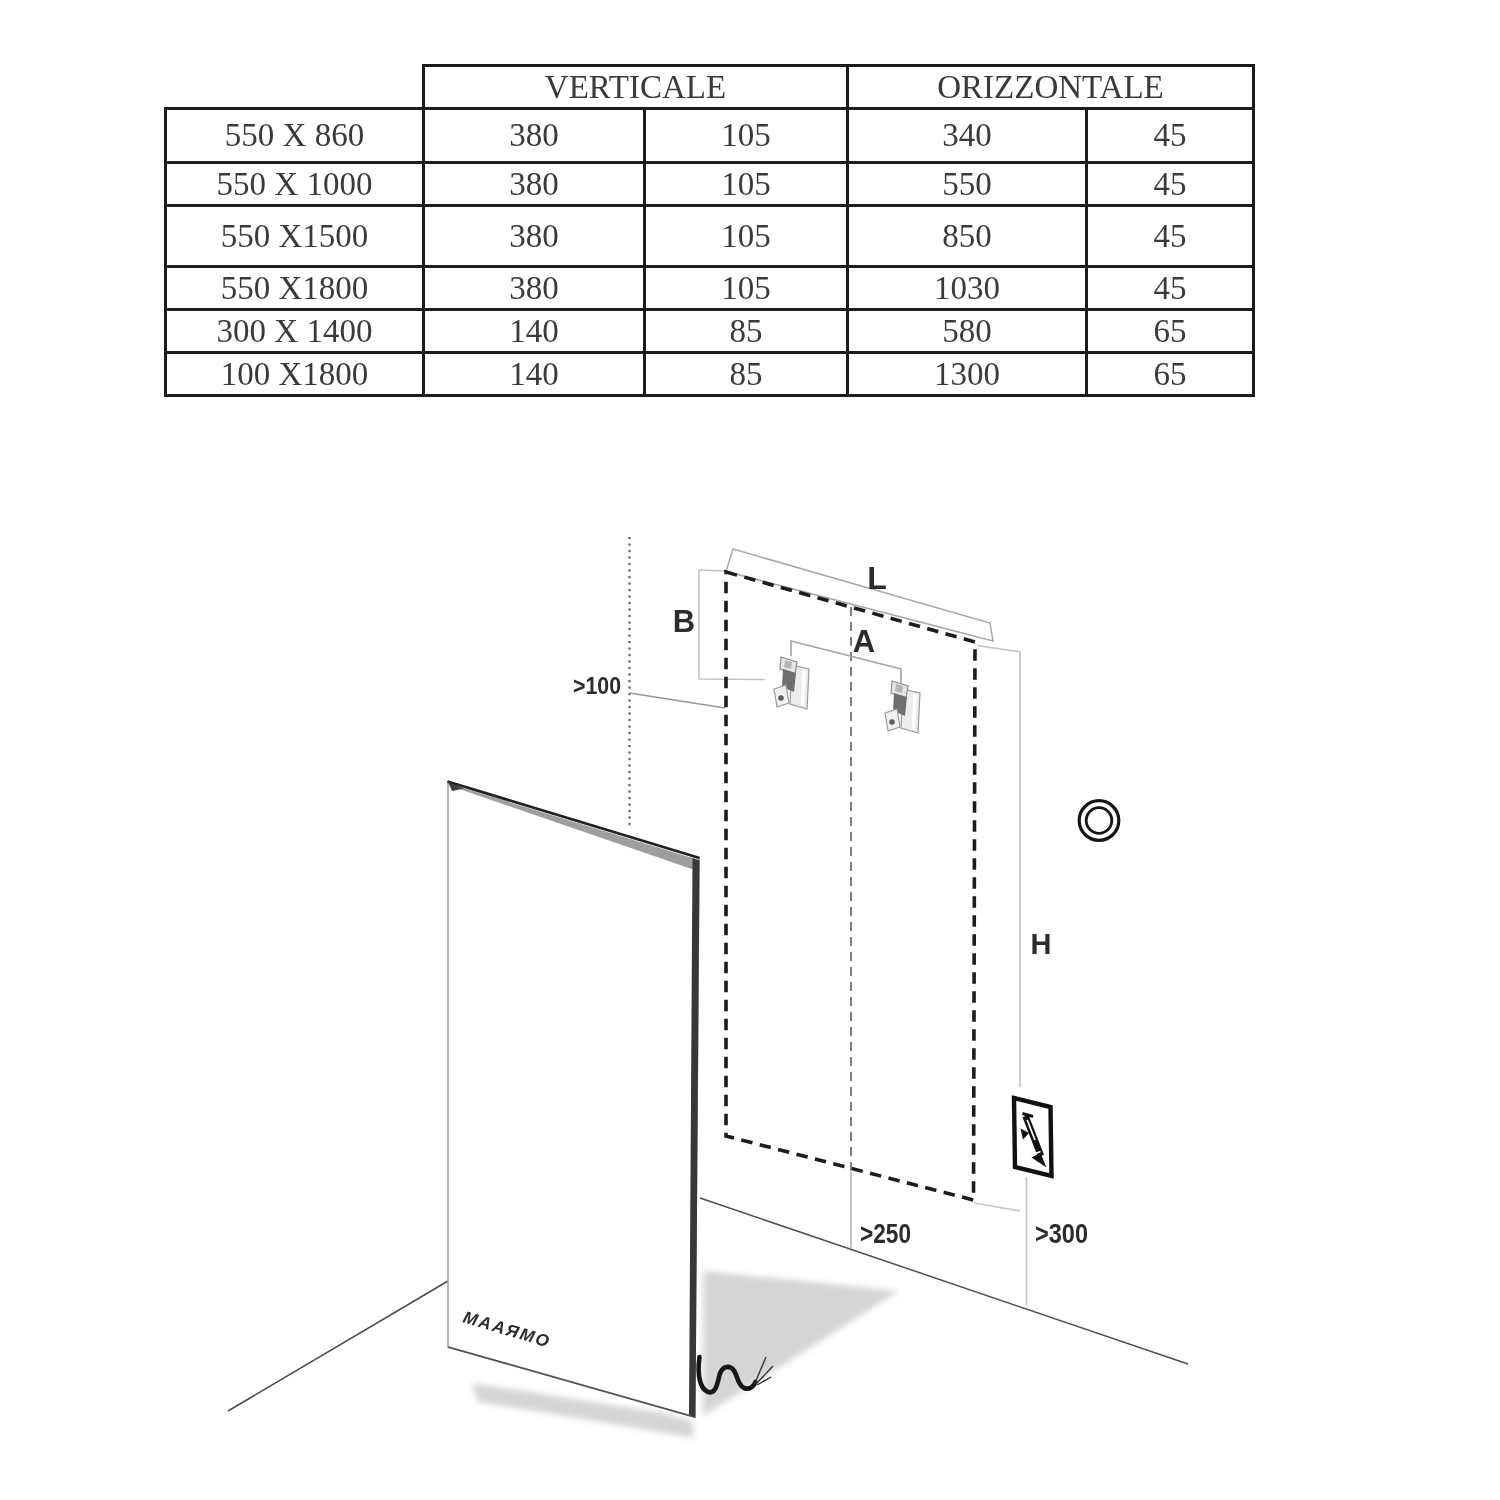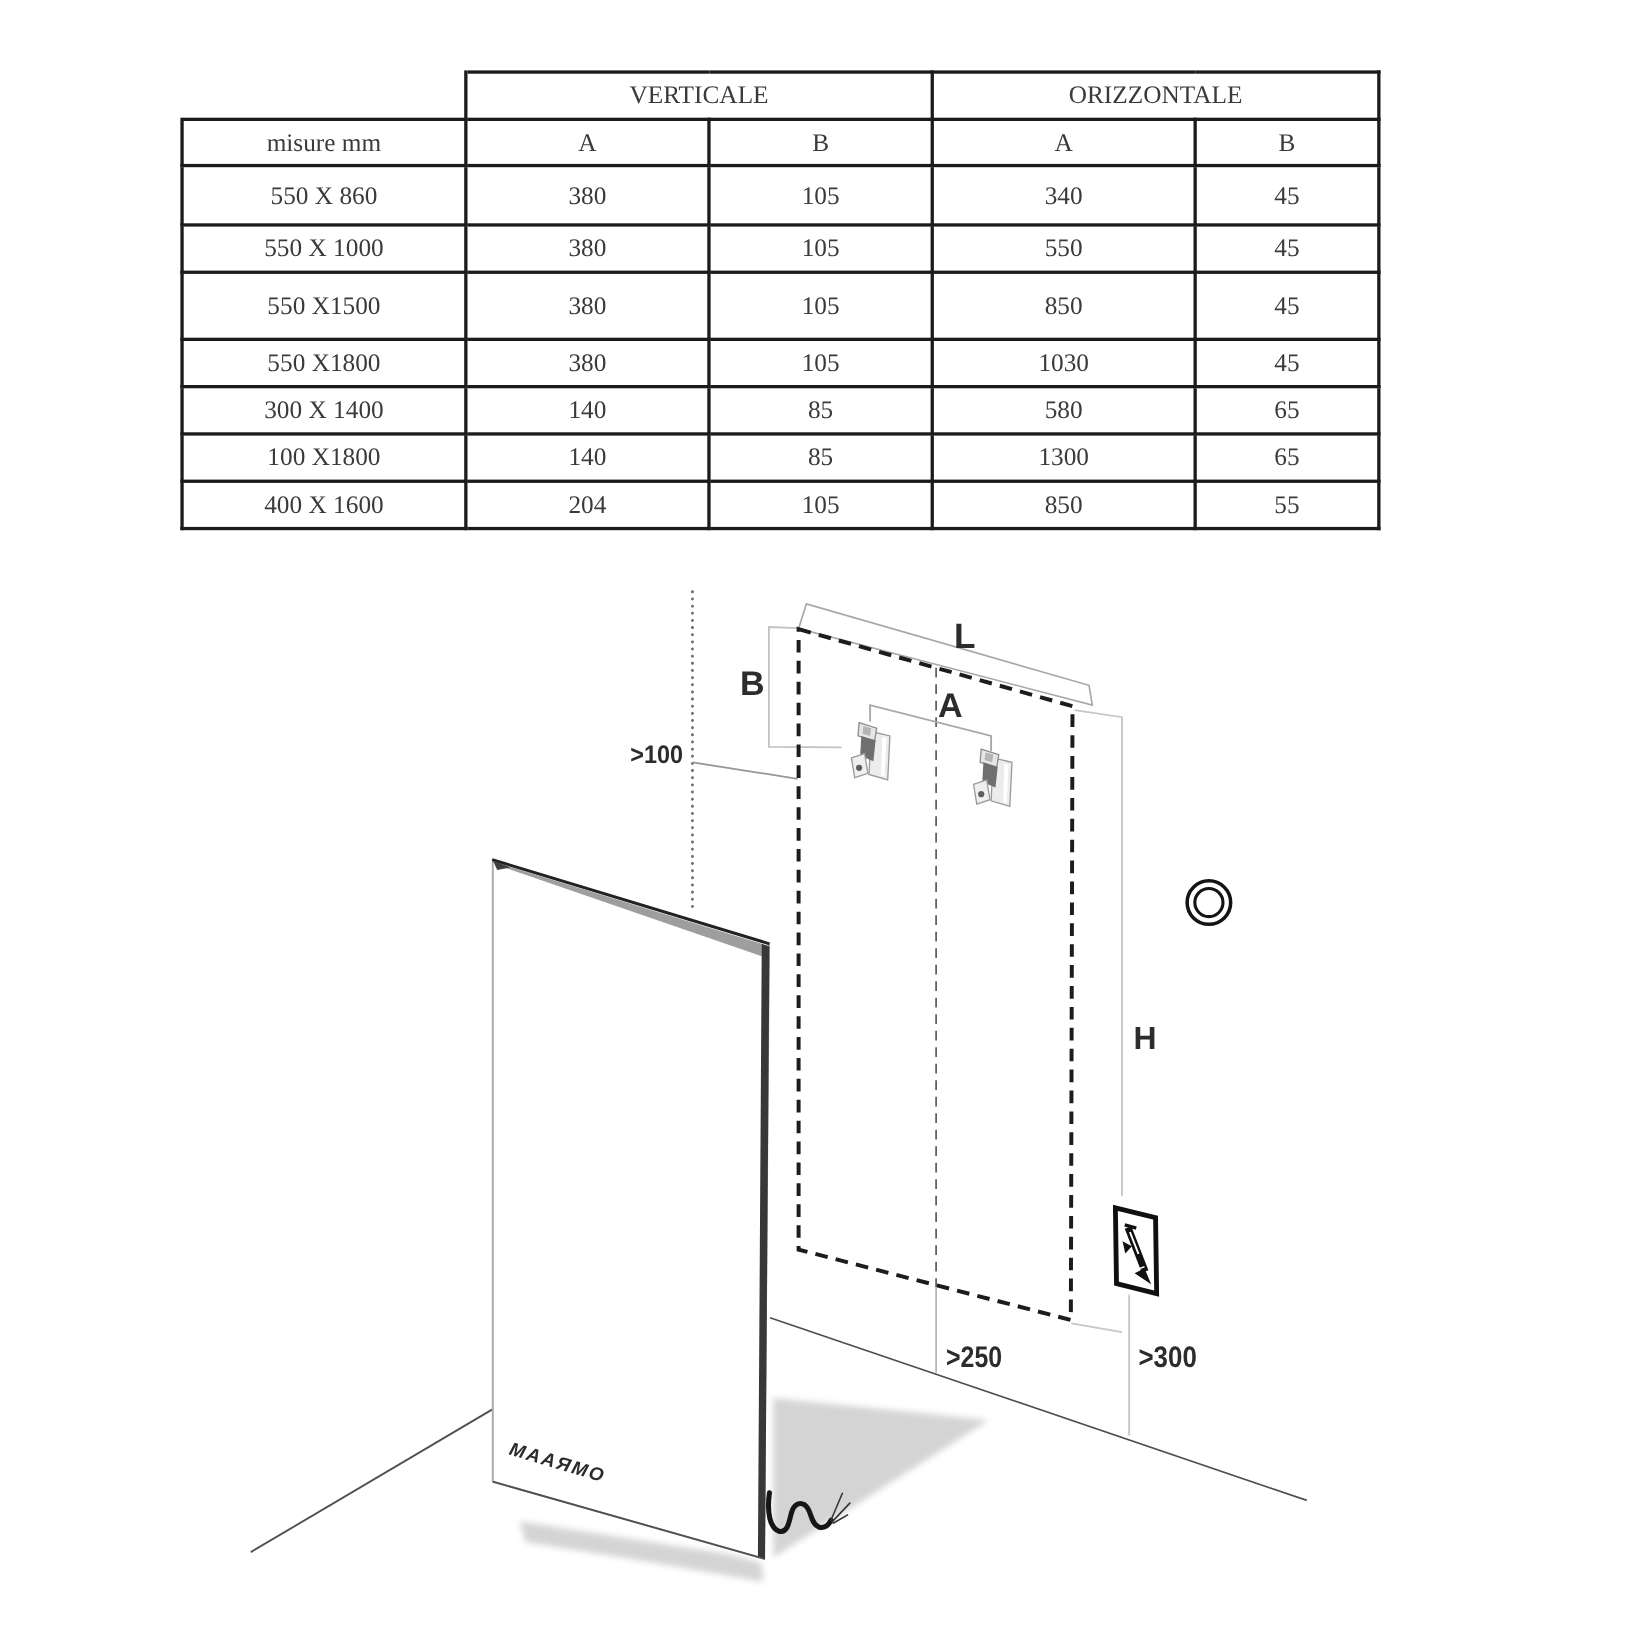--- a/index.html
+++ b/index.html
@@ -1,18 +1,18 @@
 <!DOCTYPE html>
 <html><head>
 <meta charset="utf-8">
 <style>
   html,body{margin:0;padding:0;background:#ffffff;}
   #page{position:relative;width:1500px;height:1500px;background:#fff;overflow:hidden;}
   table.spec{position:absolute;left:164px;top:64px;border-collapse:collapse;table-layout:fixed;
-    font-family:"Liberation Serif",serif;font-size:23px;color:#3a3a3a;text-align:center;}
+    font-family:"Liberation Serif",serif;font-size:33px;color:#3a3a3a;text-align:center;}
   table.spec td{border:3px solid #1b1b1b;padding:0;vertical-align:middle;overflow:hidden;}
   table.spec td.nb{border-top:none;border-left:none;background:#fff;}
   svg text{font-family:"Liberation Sans",sans-serif;}
 </style>
 </head>
 <body>
 <div id="page">
 
 <table class="spec">
   <colgroup>
@@ -21,27 +21,20 @@
         <col style="width:203px">
         <col style="width:239px">
         <col style="width:167px">
       </colgroup>
   <tbody>
         <tr style="height:43px">
     <td class="nb"></td>
     <td colspan="2">VERTICALE</td>
     <td colspan="2">ORIZZONTALE</td>
   </tr>
-  <tr style="height:42px">
-          <td>misure mm</td>
-          <td>A</td>
-          <td>B</td>
-          <td>A</td>
-          <td>B</td>
-        </tr>
   <tr style="height:54px">
           <td>550 X 860</td>
           <td>380</td>
           <td>105</td>
           <td>340</td>
           <td>45</td>
         </tr>
   <tr style="height:43px">
           <td>550 X 1000</td>
           <td>380</td>
@@ -69,27 +62,20 @@
           <td>85</td>
           <td>580</td>
           <td>65</td>
         </tr>
   <tr style="height:43px">
           <td>100 X1800</td>
           <td>140</td>
           <td>85</td>
           <td>1300</td>
           <td>65</td>
-        </tr>
-  <tr style="height:43px">
-          <td>400 X 1600</td>
-          <td>204</td>
-          <td>105</td>
-          <td>850</td>
-          <td>55</td>
         </tr>
 </tbody>
     </table>
 
 <svg width="1500" height="1500" viewBox="0 0 1500 1500" style="position:absolute;left:0;top:0;">
   <defs>
     <filter id="soft" x="-30%" y="-30%" width="160%" height="160%">
       <feGaussianBlur stdDeviation="3"></feGaussianBlur>
     </filter>
     <g id="clip">

